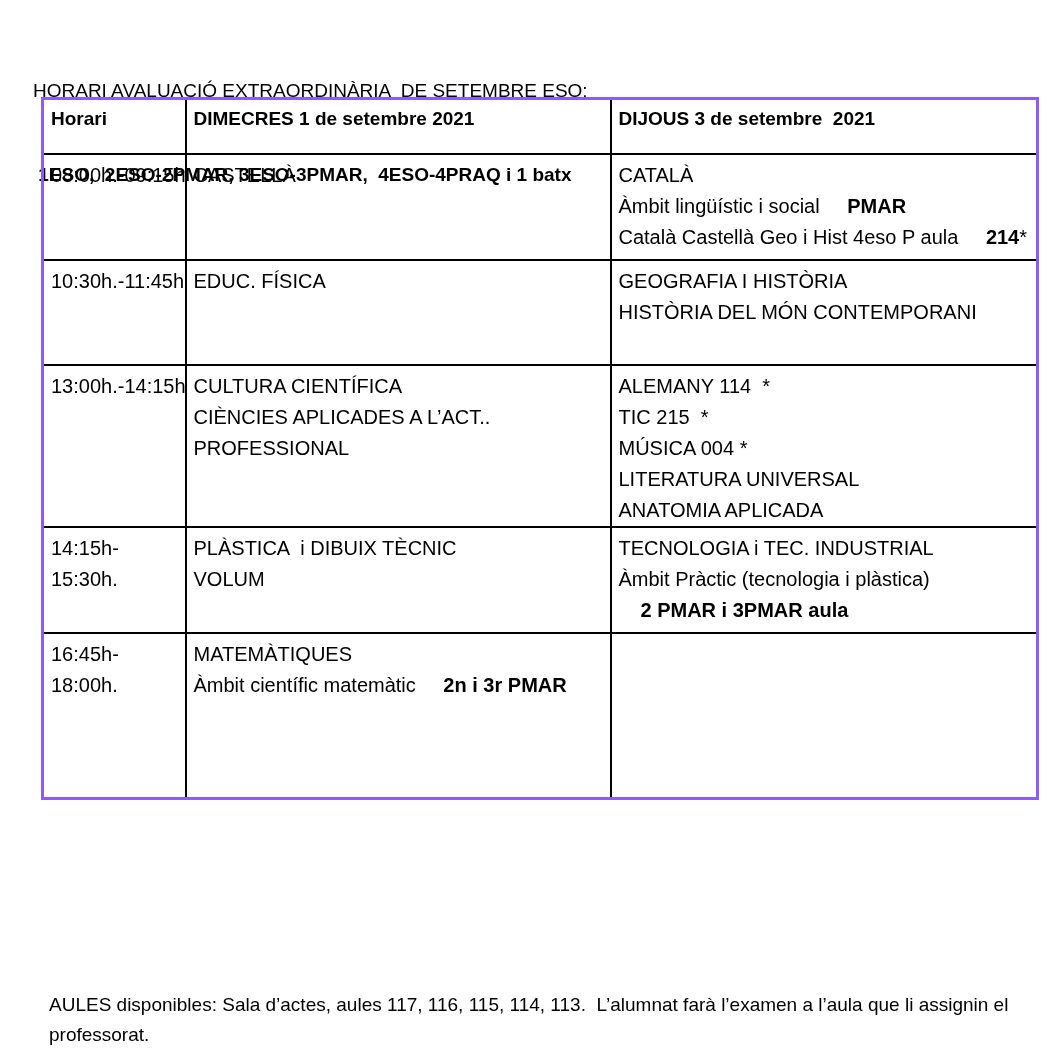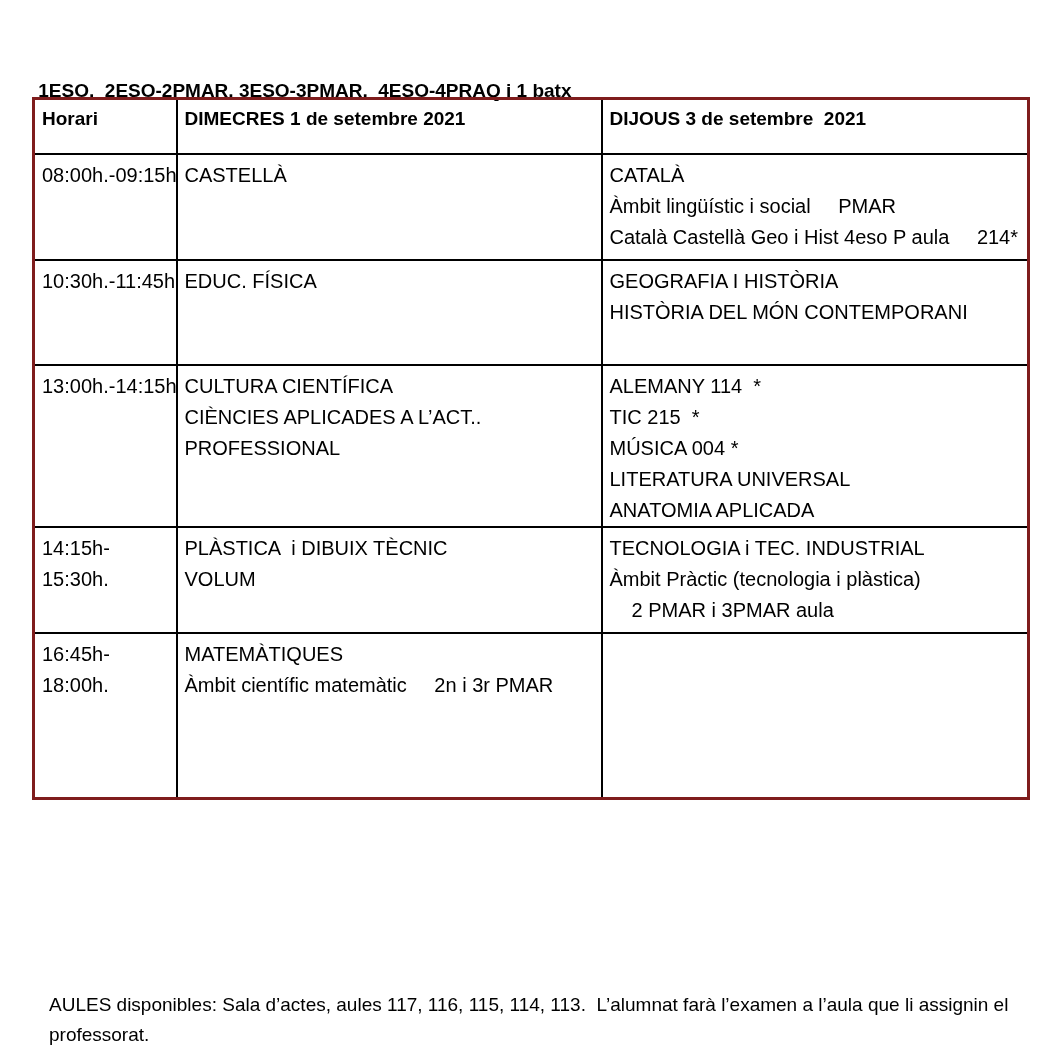--- a/index.html
+++ b/index.html
@@ -21,26 +21,26 @@
     left: 33px;
     top: 21px;
     font-size: 19px;
     line-height: 28px;
     white-space: pre-wrap;
   }
   .doc-title .t2 { font-weight: bold; }
 
   table.schedule {
     position: absolute;
-    left: 32px;
+    left: 41px;
     top: 97px;
     width: 995px;
     border-collapse: collapse;
     table-layout: fixed;
-    border: 3px solid #7f1d1d;
+    border: 3px solid #8b5cf6;
   }
   table.schedule th,
   table.schedule td {
     border: 2px solid #000;
     vertical-align: top;
     text-align: left;
     white-space: pre-wrap;
     overflow: hidden;
   }
   col.c-time { width: 143px; }
@@ -61,39 +61,40 @@
   tbody tr:nth-child(1) td { height: 106px; }
   tbody tr:nth-child(2) td { height: 105px; }
   tbody tr:nth-child(3) td { height: 109px; }
   tbody tr:nth-child(4) td { height: 106px; }
   tbody tr:nth-child(5) td { height: 166px; margin-top: 16px; }
   tbody tr:nth-child(6) td { height: 130px; }
   tbody tr:nth-child(7) td { height: 47px;  }
   tbody tr:nth-child(8) td { height: 93px;  }
 
   .cell-line { display: block; }
-  .b { font-weight: normal; padding-left: 22px; }
+  .b { font-weight: bold; padding-left: 22px; }
 
   .footer-note {
     position: absolute;
     left: 33px;
     top: 990px;
     width: 1005px;
     font-size: 19px;
     line-height: 30px;
     white-space: pre-wrap;
     margin-left: 16px;
   }
 </style>
 </head>
 <body>
 
 <div class="page">
 
   <div class="doc-title">
+    <div class="t1">HORARI AVALUACIÓ EXTRAORDINÀRIA  DE SETEMBRE ESO:</div>
     <div class="t2"> 1ESO,  2ESO-2PMAR, 3ESO-3PMAR,  4ESO-4PRAQ i 1 batx</div>
   </div>
 
   <table class="schedule">
     <colgroup>
       <col class="c-time">
       <col class="c-wed">
       <col class="c-thu">
     </colgroup>
     <thead>

